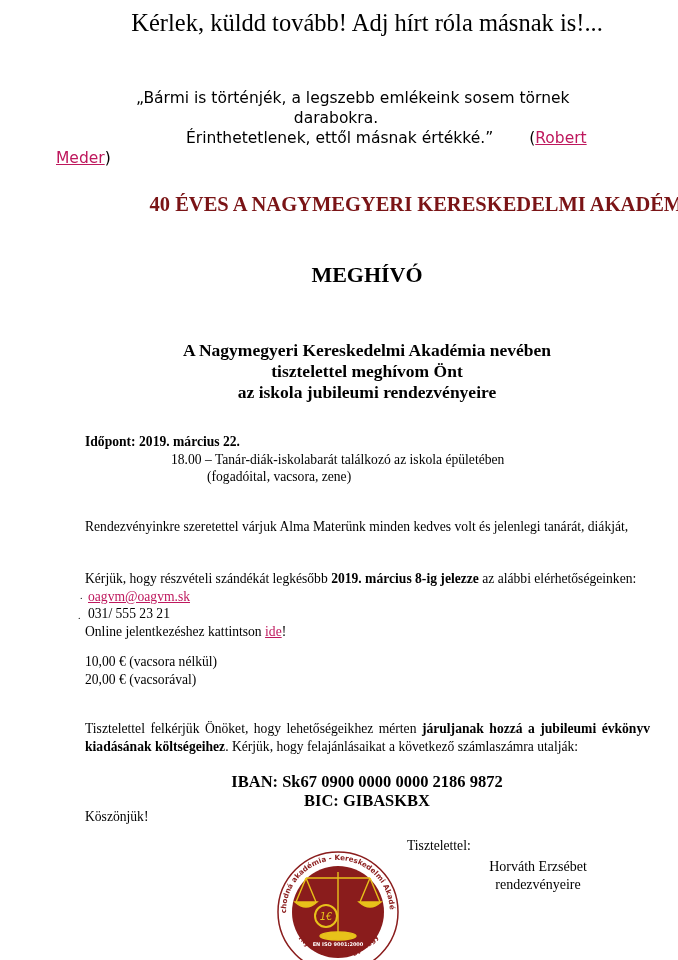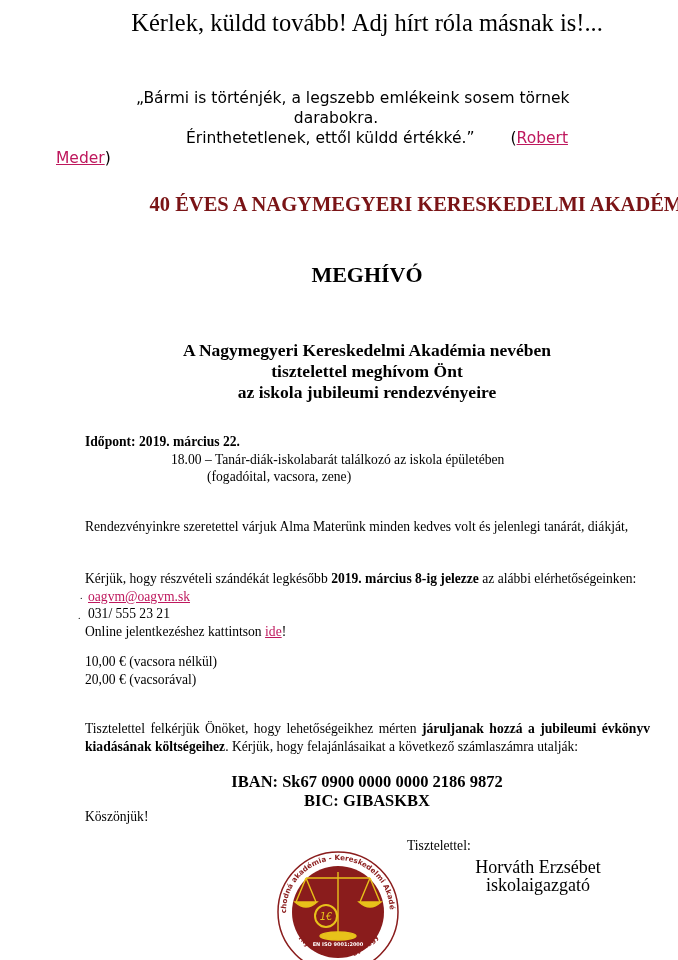--- a/index.html
+++ b/index.html
@@ -27,33 +27,33 @@
     .prog-label { display: inline-block; width: 86px; font-weight: bold; }
     .prog-indent { padding-left: 86px; }
     .prog-indent2 { padding-left: 122px; }
 
     .justify { text-align: justify; text-align-last: left; }
     .bank { position: absolute; left: 0; width: 678px; top: 772px; text-align: center; font-size: 16.5px; font-weight: bold; line-height: 19px; }
 
     .bullet-dot { position: absolute; font-size: 10px; }
 
     .sign-greet { position: absolute; left: 379px; top: 838px; font-size: 13.6px; }
-    .sign-name { position: absolute; left: 440px; top: 858px; width: 140px; text-align: center; font-size: 18px; line-height: 18px; }
+    .sign-name { position: absolute; left: 440px; top: 858px; width: 140px; text-align: center; font-size: 14px; line-height: 18px; }
 
     .logo { position: absolute; left: 268px; top: 850px; width: 140px; height: 110px; }
   </style>
 </head>
 <body>
 
 <div class="header-line serif">Kérlek, küldd tovább! Adj hírt róla másnak is!...</div>
 
 <div class="quote sans">
   <div class="q1">„Bármi is történjék, a legszebb emlékeink sosem törnek</div>
   <div class="q2">darabokra.</div>
-  <div class="q3"><span>Érinthetetlenek, ettől küldd értékké.”</span><span class="gap"></span><span>(</span><a href="#">Robert</a></div>
+  <div class="q3"><span>Érinthetetlenek, ettől másnak értékké.”</span><span class="gap"></span><span>(</span><a href="#">Robert</a></div>
   <div style="margin-left:0;"><a href="#">Meder</a><span>)</span></div>
 </div>
 
 <div class="akademia-title serif">40 ÉVES A NAGYMEGYERI KERESKEDELMI AKADÉMIA</div>
 <div class="meghivo serif">MEGHÍVÓ</div>
 
 <div class="intro serif">
   <div>A Nagymegyeri Kereskedelmi Akadémia nevében</div>
   <div>tisztelettel meghívom Önt</div>
   <div>az iskola jubileumi rendezvényeire</div>
@@ -90,21 +90,21 @@
 <div class="bank serif">
   <div>IBAN: Sk67 0900 0000 0000 2186 9872</div>
   <div>BIC: GIBASKBX</div>
 </div>
 
 <div class="body serif" style="top:808px;">Köszönjük!</div>
 
 <div class="sign-greet serif">Tisztelettel:</div>
 <div class="sign-name serif">
   <div>Horváth Erzsébet</div>
-  <div>iskolaigazgató</div>
+  <div>rendezvényeire</div>
 </div>
 
 <svg class="logo" viewBox="0 0 140 110">
   <defs>
     <path id="ringTop" d="M 18 62 A 52 52 0 0 1 122 62"></path>
     <path id="ringBottom" d="M 30 88 A 52 52 0 0 0 110 88"></path>
   </defs>
   <circle cx="70" cy="62" r="60" fill="#ffffff" stroke="#8a1c1c" stroke-width="1.5"></circle>
   <circle cx="70" cy="62" r="46" fill="#8a1c1c"></circle>
   <text font-family="DejaVu Sans, sans-serif" font-size="7.2" font-weight="bold" fill="#8a1c1c">

